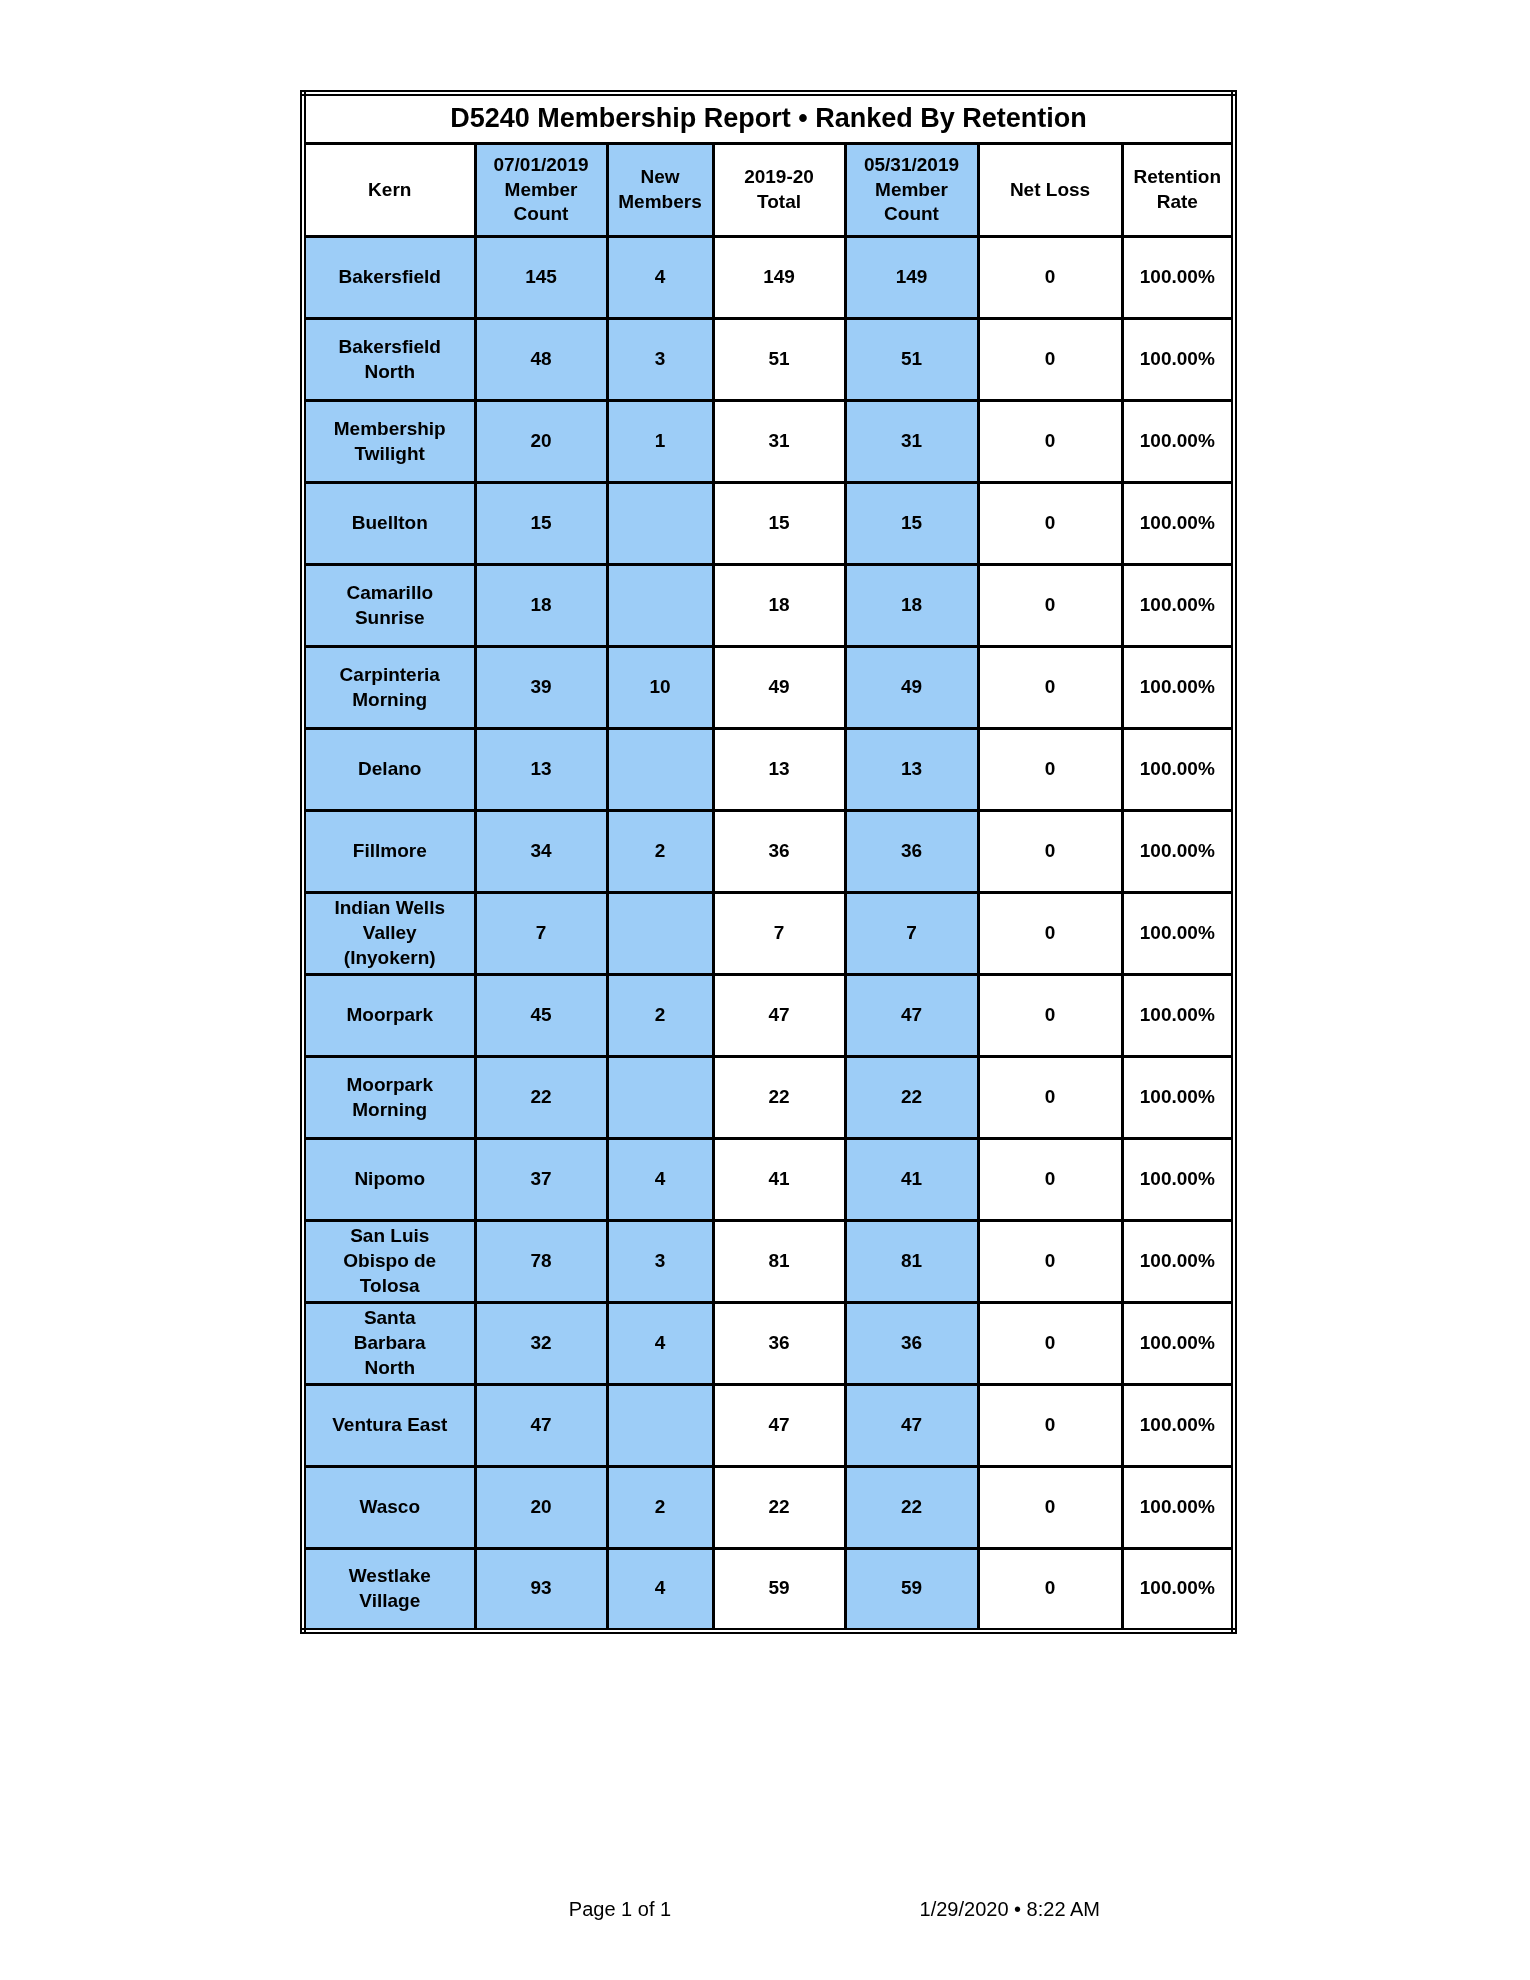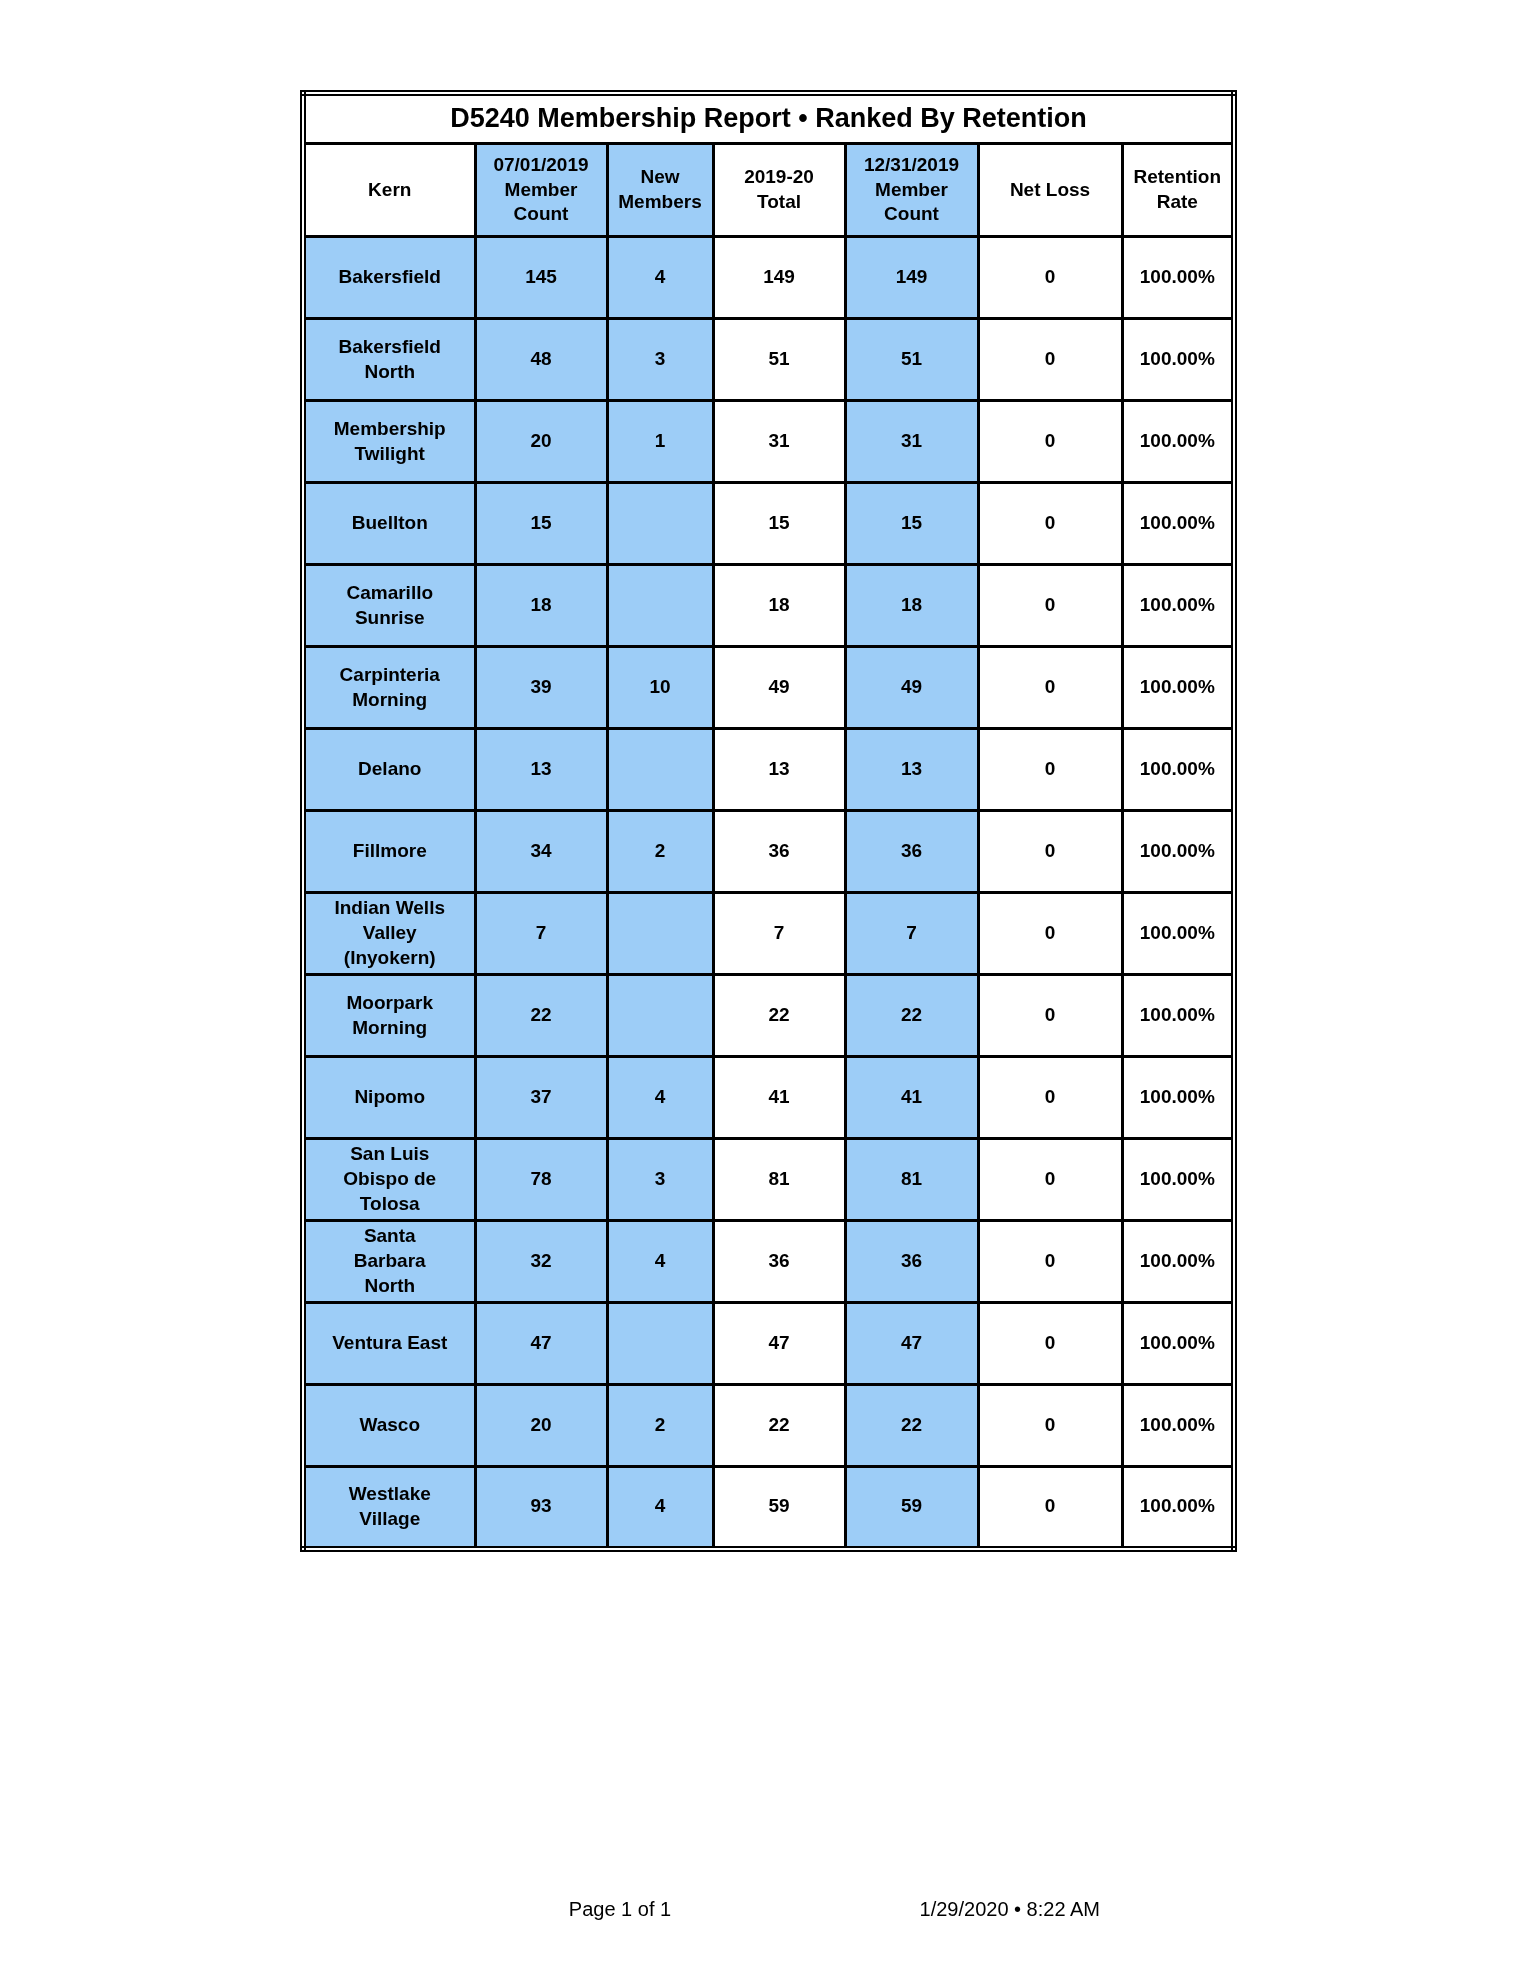--- a/index.html
+++ b/index.html
@@ -98,21 +98,21 @@
       </tr>
       <tr class="header-row">
         <th>Kern</th>
         <th class="hl">07/01/2019
 Member
 Count</th>
         <th class="hl">New
 Members</th>
         <th>2019-20
 Total</th>
-        <th class="hl">12/31/2019
+        <th class="hl">05/31/2019
 Member
 Count</th>
         <th>Net Loss</th>
         <th>Retention
 Rate</th>
       </tr>
     </thead>
     <tbody>
 
         <tr class="data-row">
@@ -199,20 +199,29 @@
           <td class="hl club">Indian Wells Valley (Inyokern)</td>
           <td class="hl">7</td>
           <td class="hl"></td>
           <td>7</td>
           <td class="hl">7</td>
           <td>0</td>
           <td>100.00%</td>
         </tr>
 
 
+        <tr class="data-row">
+          <td class="hl club">Moorpark</td>
+          <td class="hl">45</td>
+          <td class="hl">2</td>
+          <td>47</td>
+          <td class="hl">47</td>
+          <td>0</td>
+          <td>100.00%</td>
+        </tr>
 
         <tr class="data-row">
           <td class="hl club">Moorpark Morning</td>
           <td class="hl">22</td>
           <td class="hl"></td>
           <td>22</td>
           <td class="hl">22</td>
           <td>0</td>
           <td>100.00%</td>
         </tr>

